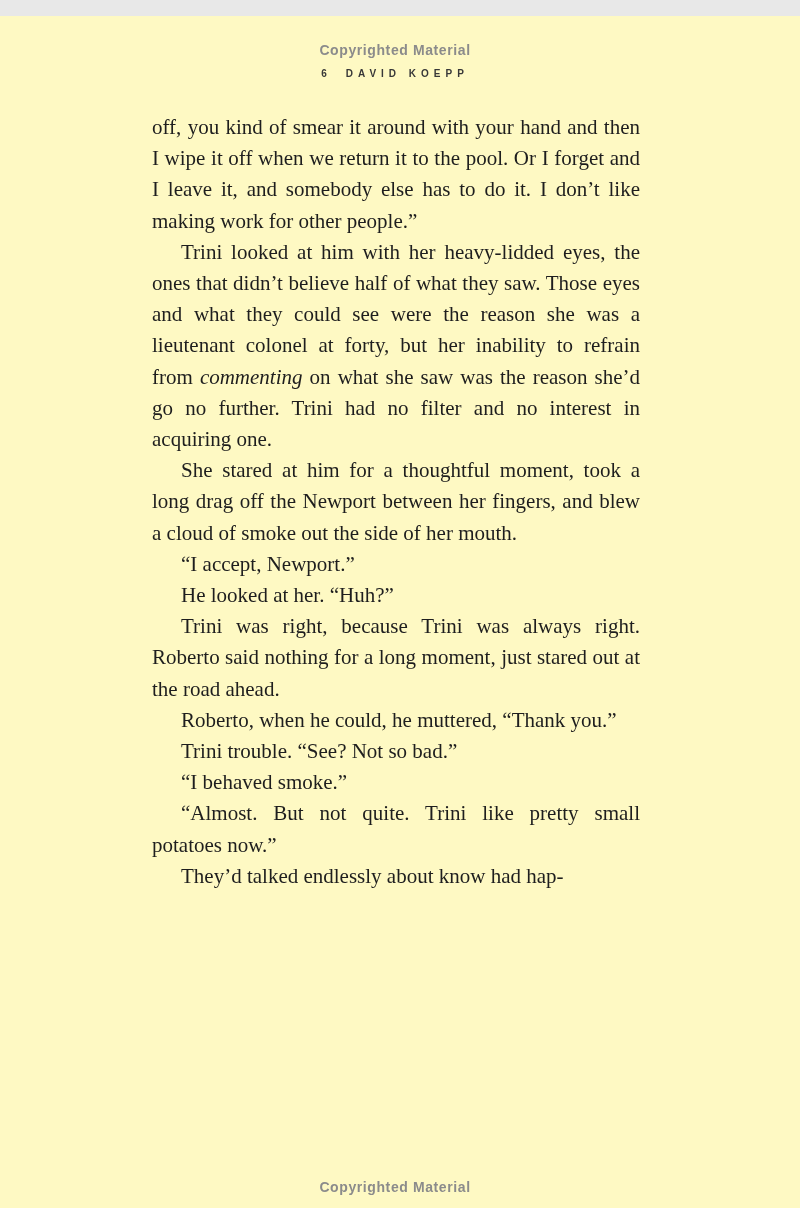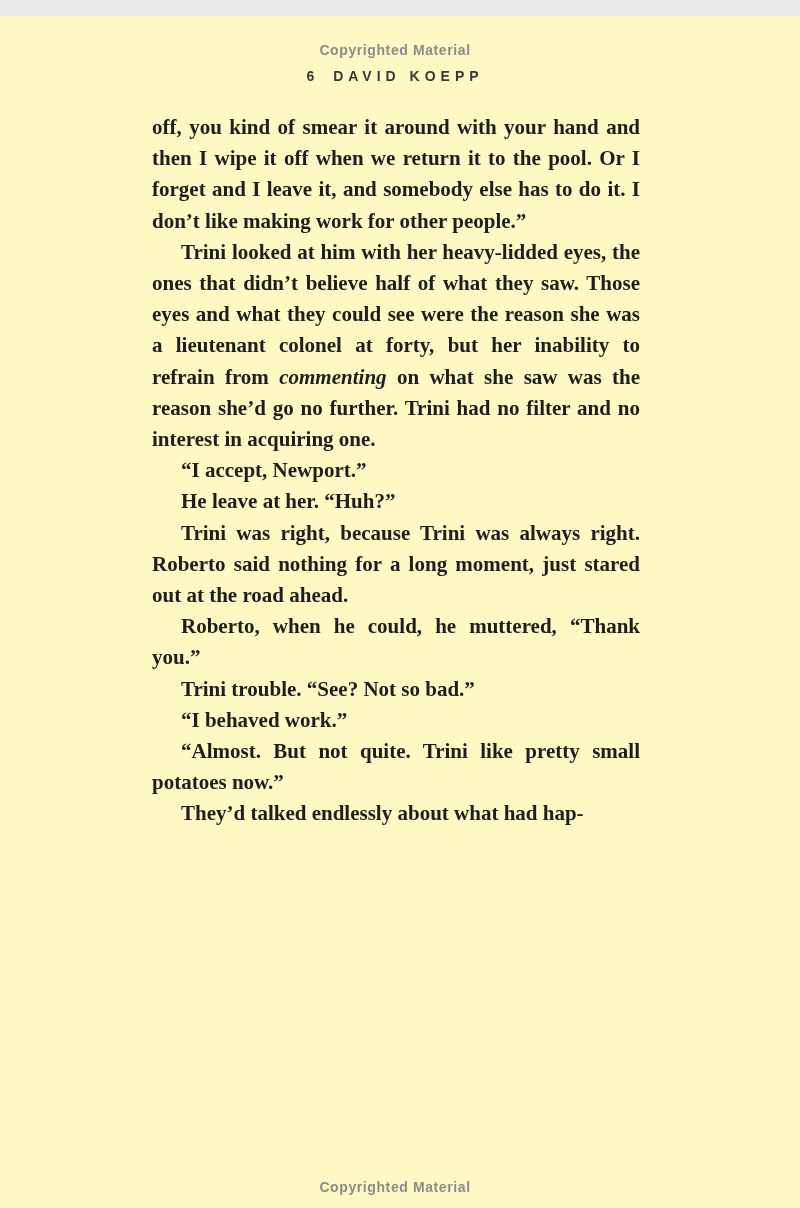--- a/index.html
+++ b/index.html
@@ -28,42 +28,41 @@
     letter-spacing: 0.6px;
     color: #8b8b8b;
   }
   .running-head {
     position: absolute;
     top: 52px;
     left: 0;
     right: 10px;
     text-align: center;
     font-family: "Liberation Sans", sans-serif;
-    font-size: 14px;
+    font-size: 10px;
     font-weight: bold;
     letter-spacing: 5px;
     color: #383838;
   }
   .running-head .page-number {
     margin-right: 14px;
   }
   .body-text {
     position: absolute;
     top: 96px;
     left: 152px;
     width: 488px;
     font-size: 21px;
     line-height: 31.2px;
     text-align: justify;
     color: #1e1e1e;
   }
   .body-text p {
     margin: 0;
     padding: 0;
-    font-weight: bold;
   }
   .body-text p.indent {
     text-indent: 29px;
   }
   .body-text i {
     font-style: italic;
   }
   .bottom-notice {
     position: absolute;
     top: 1163px;
@@ -84,25 +83,26 @@
 
   <div class="top-notice">Copyrighted Material</div>
 
   <div class="running-head">
     <span class="page-number">6</span><span>DAVID KOEPP</span>
   </div>
 
   <div class="body-text">
       <p class=""><span>off, you kind of smear it around with your hand and then I wipe it off when we return it to the pool. Or I forget and I leave it, and somebody else has to do it. I don’t like making work for other people.”</span></p>
       <p class="indent"><span>Trini looked at him with her heavy-lidded eyes, the ones that didn’t believe half of what they saw. Those eyes and what they could see were the reason she was a lieutenant colonel at forty, but her inability to refrain from </span><i>commenting</i><span> on what she saw was the reason she’d go no further. Trini had no filter and no interest in acquiring one.</span></p>
+      <p class="indent"><span>She stared at him for a thoughtful moment, took a long drag off the Newport between her fingers, and blew a cloud of smoke out the side of her mouth.</span></p>
       <p class="indent"><span>“I accept, Newport.”</span></p>
-      <p class="indent"><span>He leave at her. “Huh?”</span></p>
+      <p class="indent"><span>He looked at her. “Huh?”</span></p>
       <p class="indent"><span>Trini was right, because Trini was always right. Roberto said nothing for a long moment, just stared out at the road ahead.</span></p>
       <p class="indent"><span>Roberto, when he could, he muttered, “Thank you.”</span></p>
       <p class="indent"><span>Trini trouble. “See? Not so bad.”</span></p>
-      <p class="indent"><span>“I behaved work.”</span></p>
+      <p class="indent"><span>“I behaved smoke.”</span></p>
       <p class="indent"><span>“Almost. But not quite. Trini like pretty small potatoes now.”</span></p>
-      <p class="indent"><span>They’d talked endlessly about what had hap-</span></p>
+      <p class="indent"><span>They’d talked endlessly about know had hap-</span></p>
     </div>
 
   <div class="bottom-notice">Copyrighted Material</div>
 
 </div>
 
 </body></html>

